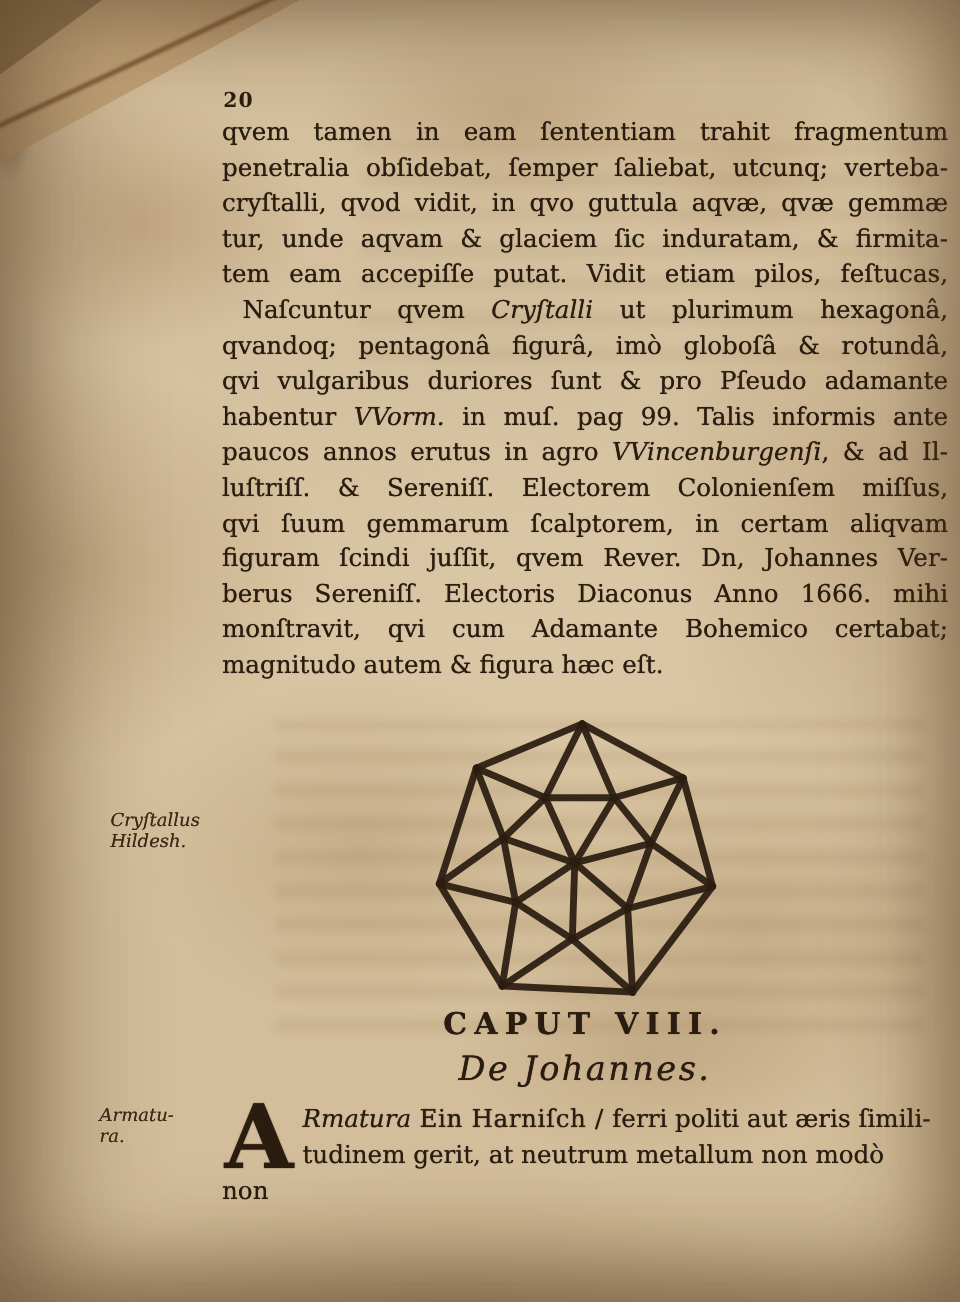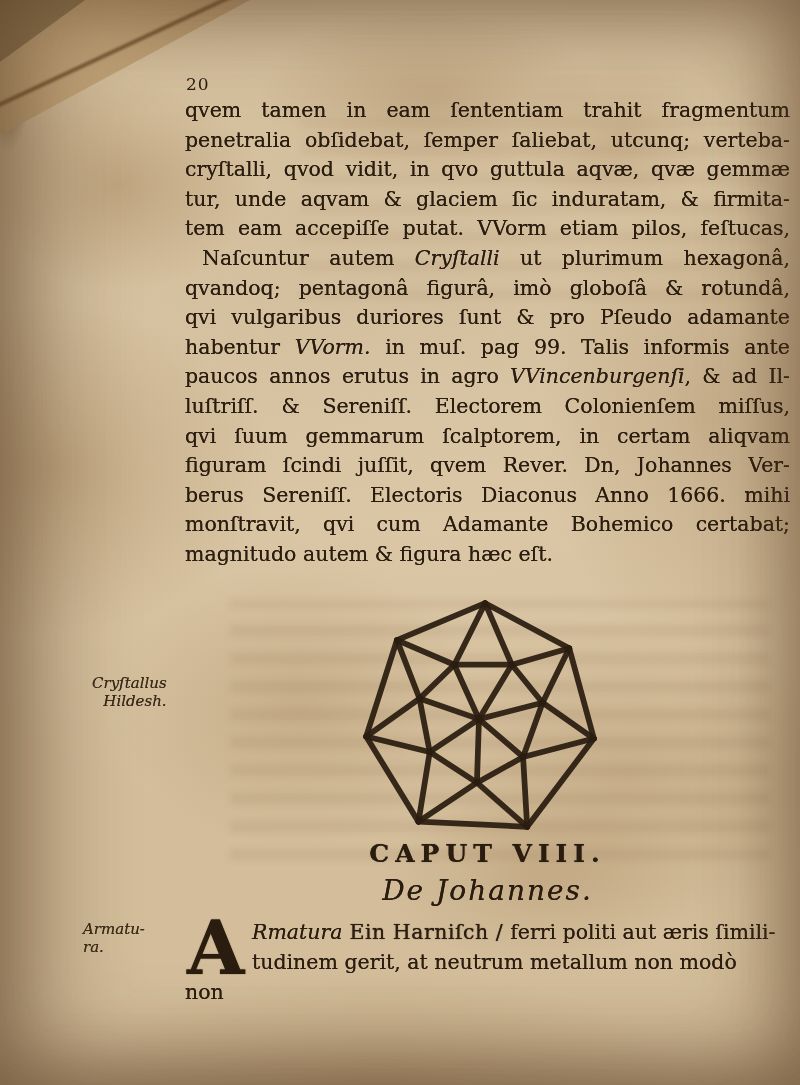--- a/index.html
+++ b/index.html
@@ -73,21 +73,21 @@
     position:absolute;inset:0;pointer-events:none;
     box-shadow:
       inset 0 0 110px rgba(90,62,35,0.40),
       inset 45px 0 95px rgba(80,55,30,0.33),
       inset -28px 0 70px rgba(90,62,35,0.22),
       inset 0 -25px 60px rgba(90,62,35,0.22);
   }
   
   .pagenum{
     position:absolute;left:186px;top:74px;
-    font-size:17px;letter-spacing:1px;
+    font-size:17px;letter-spacing:1px;font-weight:bold;
   }
   .section-header{
     position:absolute;left:185px;top:70px;width:605px;
     text-align:center;
     font-variant:small-caps;
     font-size:21px;letter-spacing:4px;
     text-shadow:0 0 .5px var(--ink);
   }
   .body-col{
     position:absolute;left:185px;top:96px;width:605px;
@@ -101,21 +101,21 @@
   }
   .line.last{text-align-last:left;}
   .line.indent{padding-left:17px;}
   .it{font-style:italic;}
   .margin-note{
     position:absolute;
     font-style:italic;font-size:15px;line-height:18px;
     color:var(--ink-soft);
     text-shadow:0 0 .5px rgba(58,42,24,.8);
   }
-  .note-crystallus{left:92px;top:674px;text-align:right;}
+  .note-crystallus{left:92px;top:674px;}
   .note-armatura{left:83px;top:920px;}
   
   .figure-wrap{position:absolute;left:360px;top:597px;width:240px;height:236px;}
   .figure-wrap svg{width:100%;height:100%;}
   .figure-wrap line{
     stroke:var(--ink);stroke-width:5.6;
     stroke-linecap:round;stroke-linejoin:round;opacity:.93;
   }
   
   .chapter-heading{
@@ -165,22 +165,22 @@
   <div class="fold-line"></div>
   <div class="corner-dark"></div>
 
   <div class="pagenum">20</div>
 
   <div class="body-col">
     <div class="line">qvem tamen in eam ſententiam trahit fragmentum</div>
     <div class="line">penetralia obſidebat, ſemper ſaliebat, utcunq; verteba-</div>
     <div class="line">cryſtalli, qvod vidit, in qvo guttula aqvæ, qvæ gemmæ</div>
     <div class="line">tur, unde aqvam &amp; glaciem ſic induratam, &amp; firmita-</div>
-    <div class="line">tem eam accepiſſe putat.  VVorm etiam pilos, feſtucas,</div>
-    <div class="line indent"><span>Naſcuntur autem </span><span class="it">Cryſtalli</span><span> ut plurimum hexagonâ,</span></div>
+    <div class="line">tem eam accepiſſe putat.  Vidit etiam pilos, feſtucas,</div>
+    <div class="line indent"><span>Naſcuntur qvem </span><span class="it">Cryſtalli</span><span> ut plurimum hexagonâ,</span></div>
     <div class="line">qvandoq; pentagonâ figurâ, imò globoſâ &amp; rotundâ,</div>
     <div class="line">qvi vulgaribus duriores ſunt &amp; pro Pſeudo adamante</div>
     <div class="line"><span>habentur </span><span class="it">VVorm.</span><span> in muſ. pag 99.  Talis informis ante</span></div>
     <div class="line"><span>paucos annos erutus in agro </span><span class="it">VVincenburgenſi</span><span>, &amp; ad Il-</span></div>
     <div class="line">luſtriſſ. &amp; Sereniſſ. Electorem Colonienſem miſſus,</div>
     <div class="line">qvi ſuum gemmarum ſcalptorem, in certam aliqvam</div>
     <div class="line">figuram ſcindi juſſit, qvem Rever. Dn, Johannes Ver-</div>
     <div class="line">berus Sereniſſ. Electoris Diaconus Anno 1666. mihi</div>
     <div class="line">monſtravit, qvi cum Adamante Bohemico certabat;</div>
     <div class="line last">magnitudo autem &amp; figura hæc eſt.</div>

